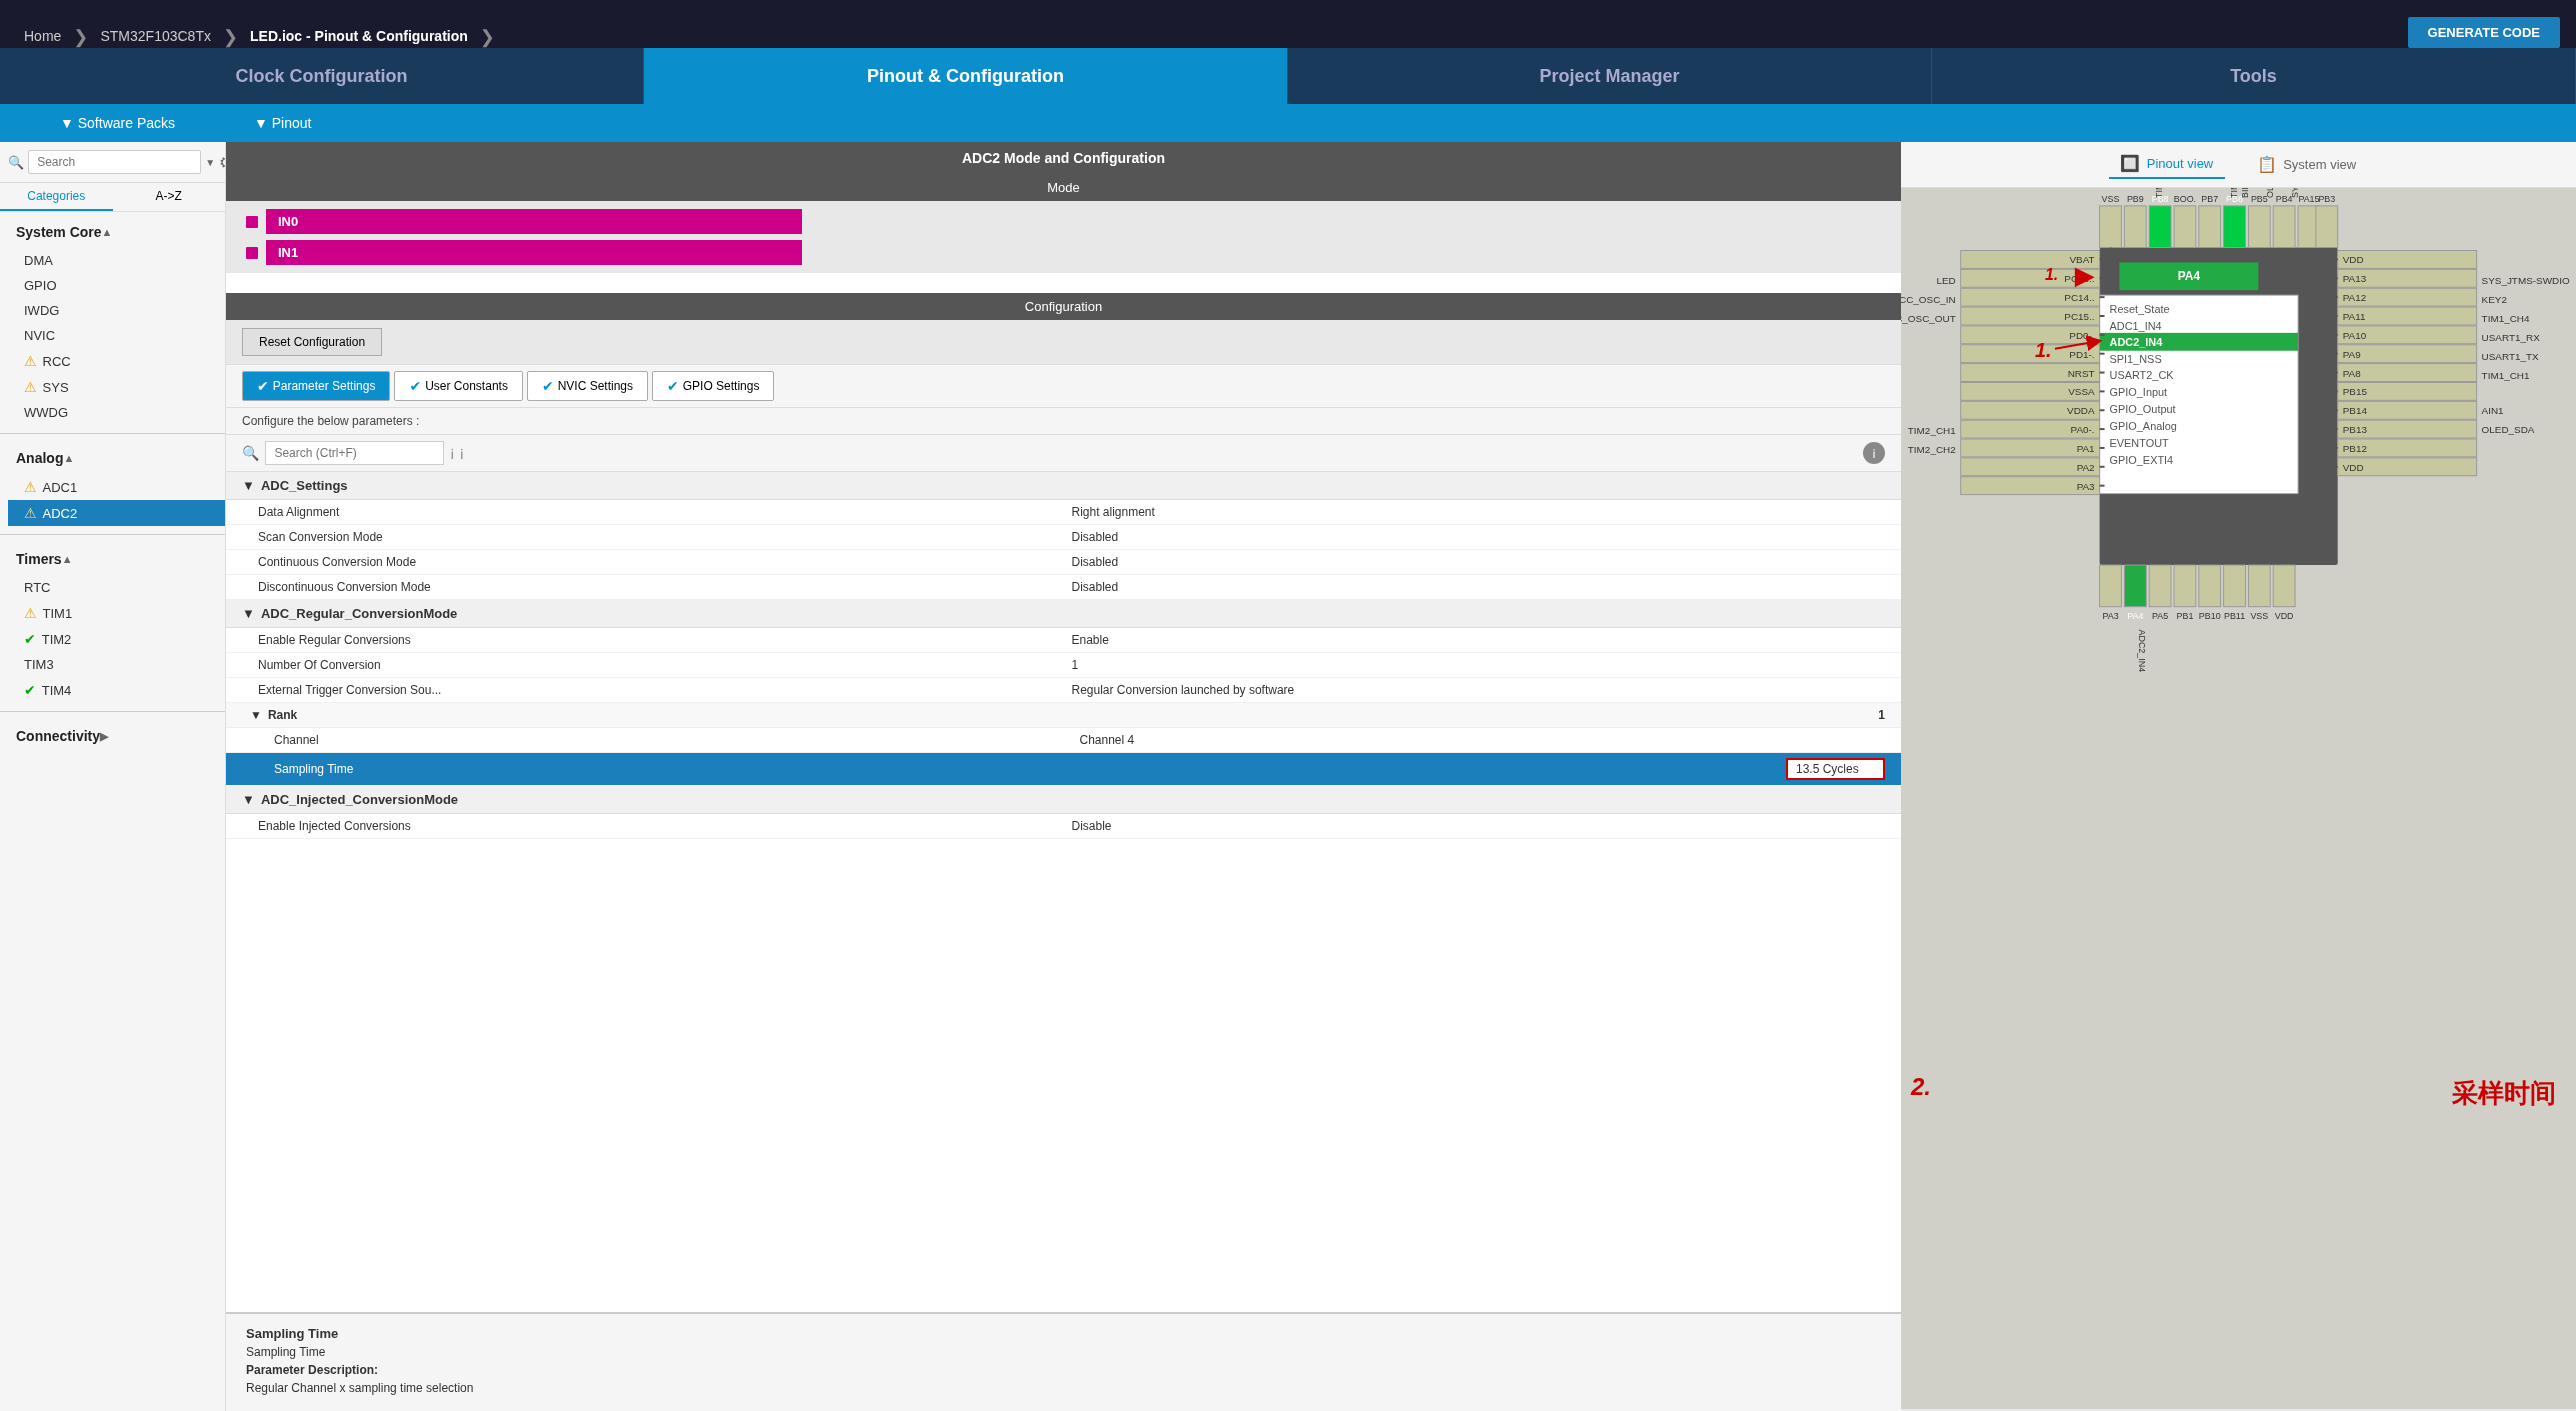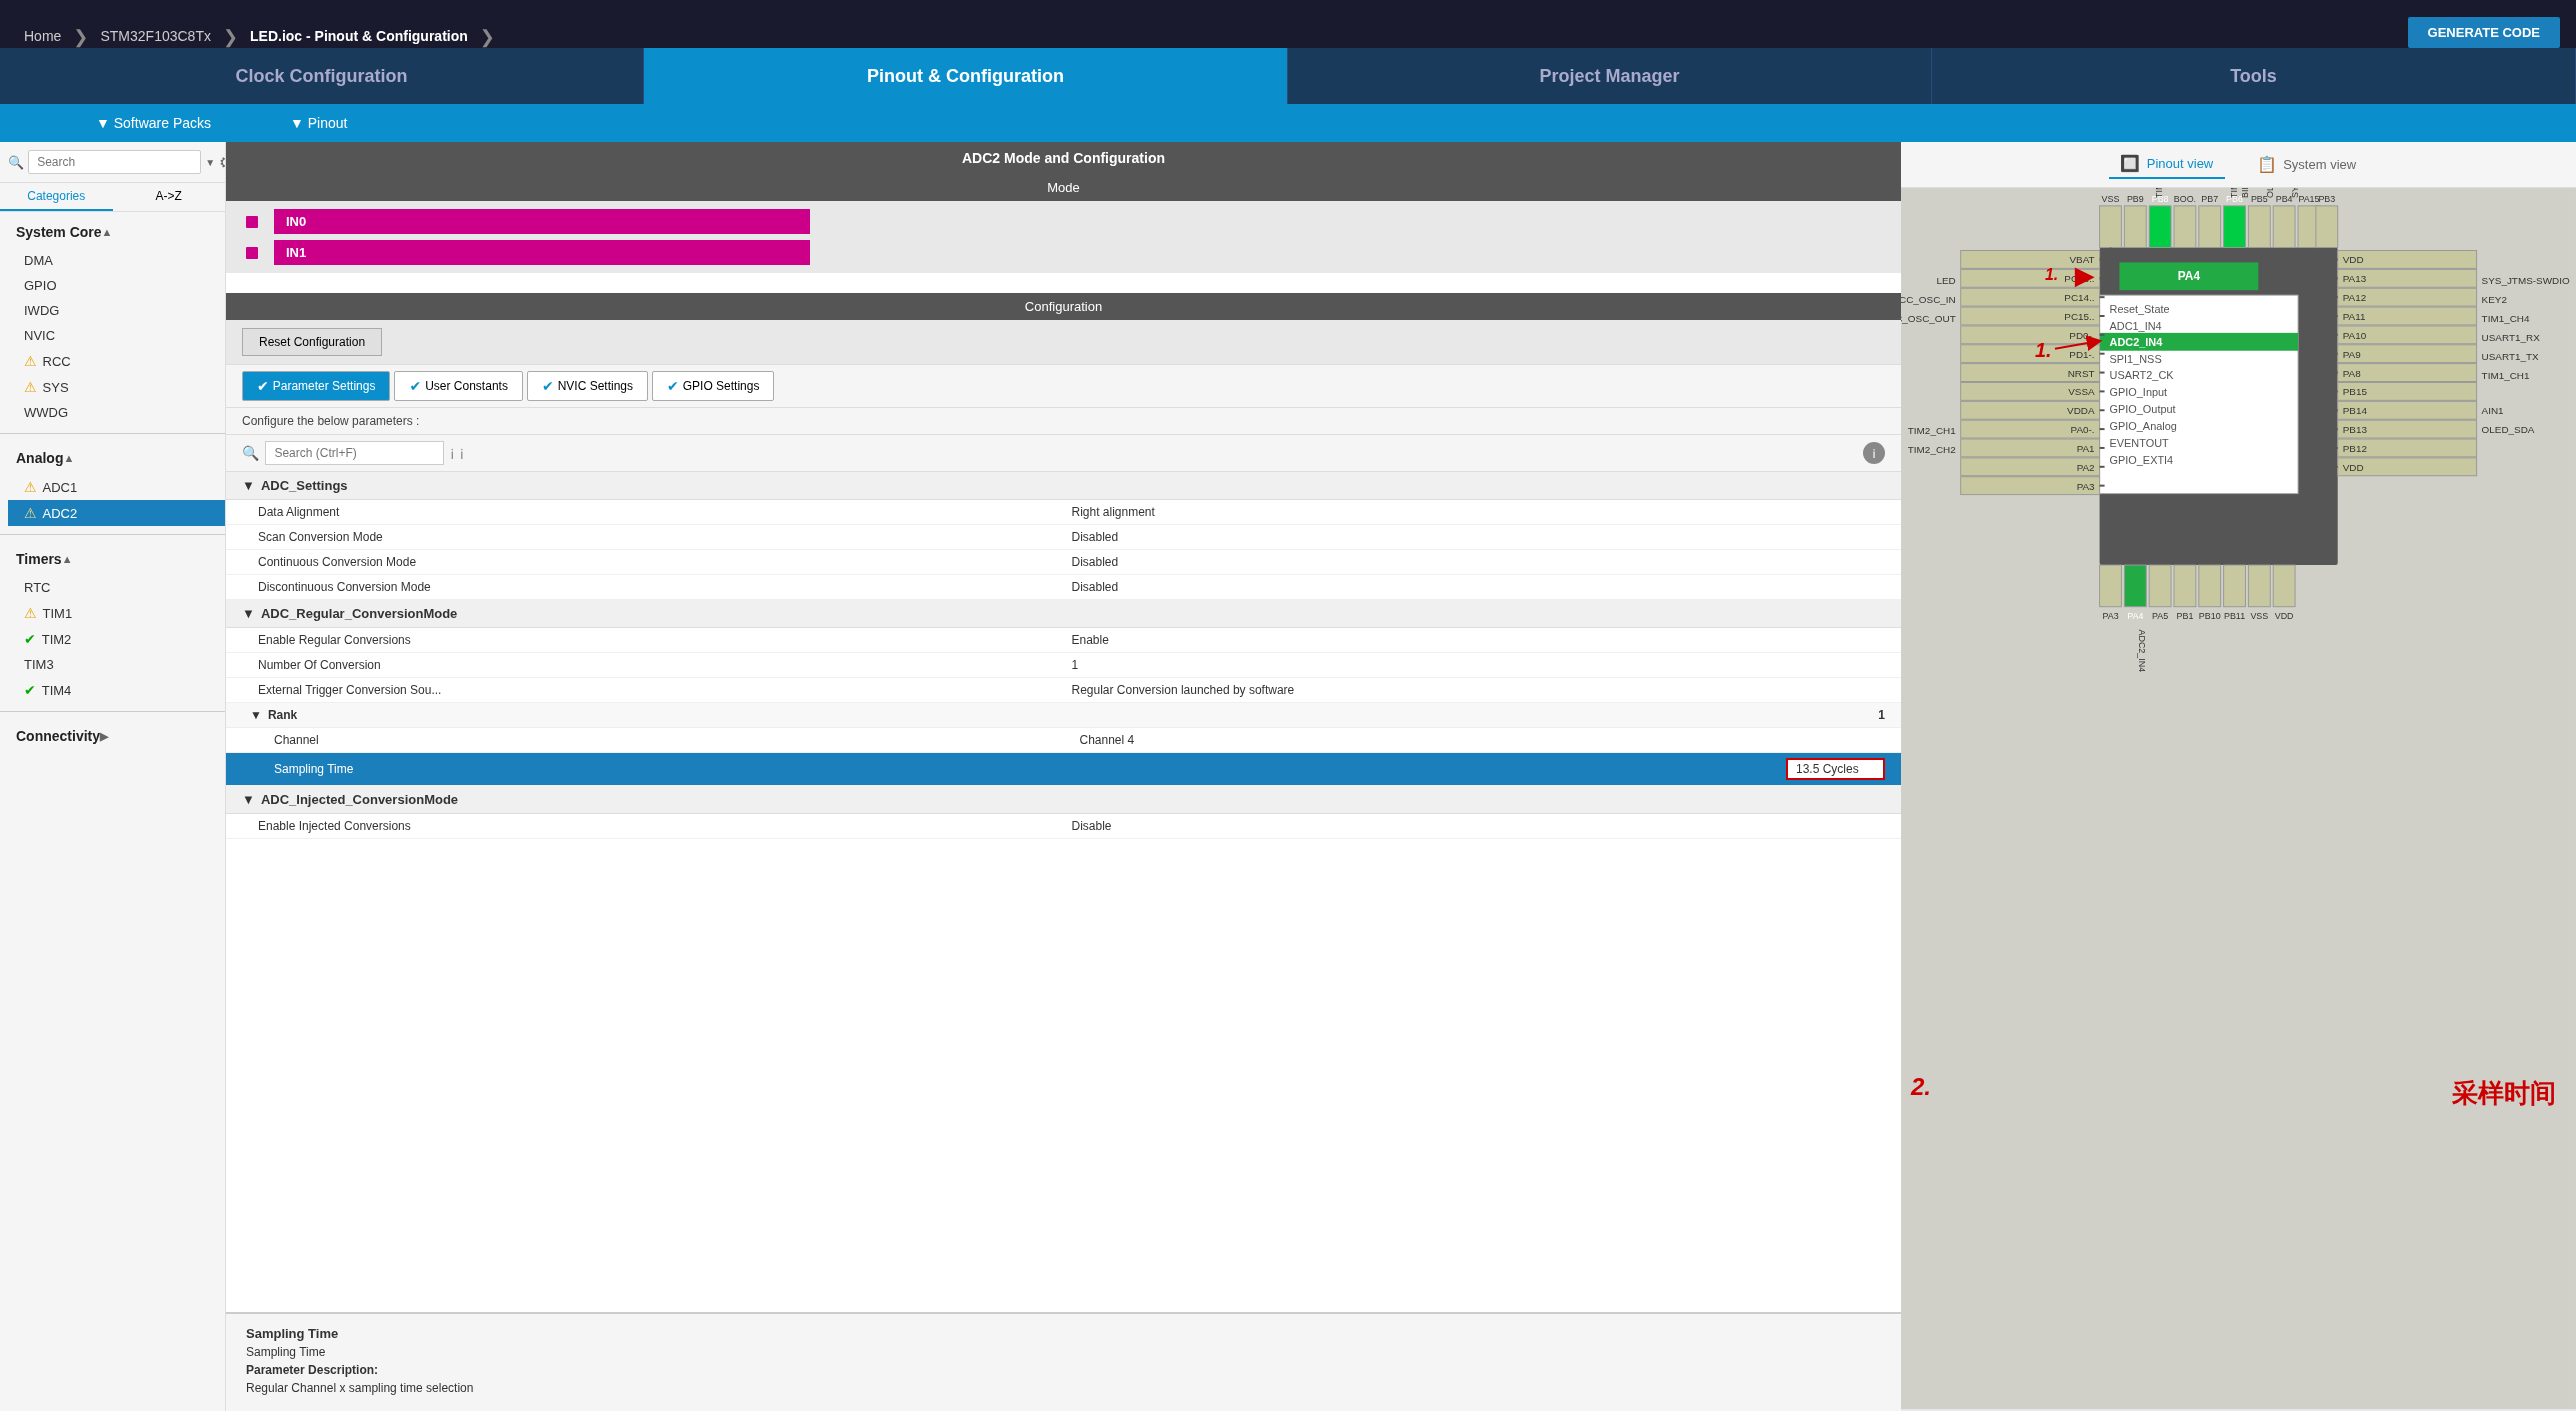--- a/index.html
+++ b/index.html
@@ -11,21 +11,21 @@
     .breadcrumb-sep { color: #888; font-size: 18px; }
     .breadcrumb-active { color: #fff; font-weight: bold; }
     .gen-code-btn { margin-left: auto; background: #1a7fba; color: #fff; border: none; padding: 8px 20px; font-size: 13px; font-weight: bold; cursor: pointer; border-radius: 2px; }
 
     
     .tab-bar { display: flex; background: #1a3a5c; height: 56px; }
     .tab-item { flex: 1; display: flex; align-items: center; justify-content: center; color: #aac; font-size: 18px; font-weight: bold; cursor: pointer; border-right: 1px solid #2a4a7c; }
     .tab-item.active { background: #0a8fcc; color: #fff; }
 
     
-    .sub-nav { background: #0a8fcc; display: flex; align-items: center; height: 38px; padding: 0 96px; gap: 79px; }
+    .sub-nav { background: #0a8fcc; display: flex; align-items: center; height: 38px; padding: 0 60px; gap: 79px; }
     .sub-nav-item { color: #fff; font-size: 14px; cursor: pointer; display: flex; align-items: center; gap: 4px; }
 
     
     .main-layout { display: flex; height: calc(1411px - 48px - 56px - 38px); }
 
     
     .sidebar { width: 226px; background: #f5f5f5; border-right: 1px solid #ddd; overflow-y: auto; flex-shrink: 0; }
     .sidebar-search { display: flex; align-items: center; padding: 8px; gap: 4px; border-bottom: 1px solid #ddd; }
     .sidebar-search input { flex: 1; border: 1px solid #ccc; padding: 4px 8px; font-size: 12px; border-radius: 2px; }
     .sidebar-tabs { display: flex; border-bottom: 1px solid #ddd; }
@@ -40,21 +40,21 @@
     .sidebar-item .warning { color: #e8a000; font-size: 14px; }
     .sidebar-item .check { color: #00aa00; font-size: 14px; }
     .sidebar-arrow { font-size: 11px; color: #666; }
 
     
     .center-panel { flex: 1; overflow: hidden; display: flex; flex-direction: column; background: #fff; }
     .center-title { background: #555; color: #fff; text-align: center; padding: 8px; font-size: 14px; font-weight: bold; }
     .mode-section { background: #555; }
     .mode-title { color: #fff; text-align: center; padding: 6px; font-size: 13px; }
     .mode-items { padding: 8px 20px; background: #e8e8e8; display: flex; flex-direction: column; gap: 6px; }
-    .mode-item { display: flex; align-items: center; gap: 16px; }
+    .mode-item { display: flex; align-items: center; gap: 8px; }
     .mode-item-bar { background: #cc0088; color: #fff; padding: 5px 12px; font-size: 13px; font-weight: bold; flex: 1; max-width: 536px; }
     .mode-item-dot { width: 12px; height: 12px; background: #cc0088; border-radius: 1px; flex-shrink: 0; }
 
     .config-section-title { background: #555; color: #fff; text-align: center; padding: 6px; font-size: 13px; margin-top: 20px; }
     .config-toolbar { padding: 8px 16px; background: #e8e8e8; border-bottom: 1px solid #ddd; }
     .reset-btn { background: #e0e0e0; border: 1px solid #aaa; padding: 6px 16px; font-size: 12px; cursor: pointer; }
 
     .config-tabs { display: flex; padding: 6px 16px; gap: 4px; background: #f5f5f5; border-bottom: 1px solid #ddd; }
     .config-tab { display: flex; align-items: center; gap: 4px; padding: 6px 14px; font-size: 12px; cursor: pointer; border: 1px solid #aaa; background: #fff; border-radius: 2px; }
     .config-tab .tab-check { color: #0a8fcc; font-size: 14px; }

